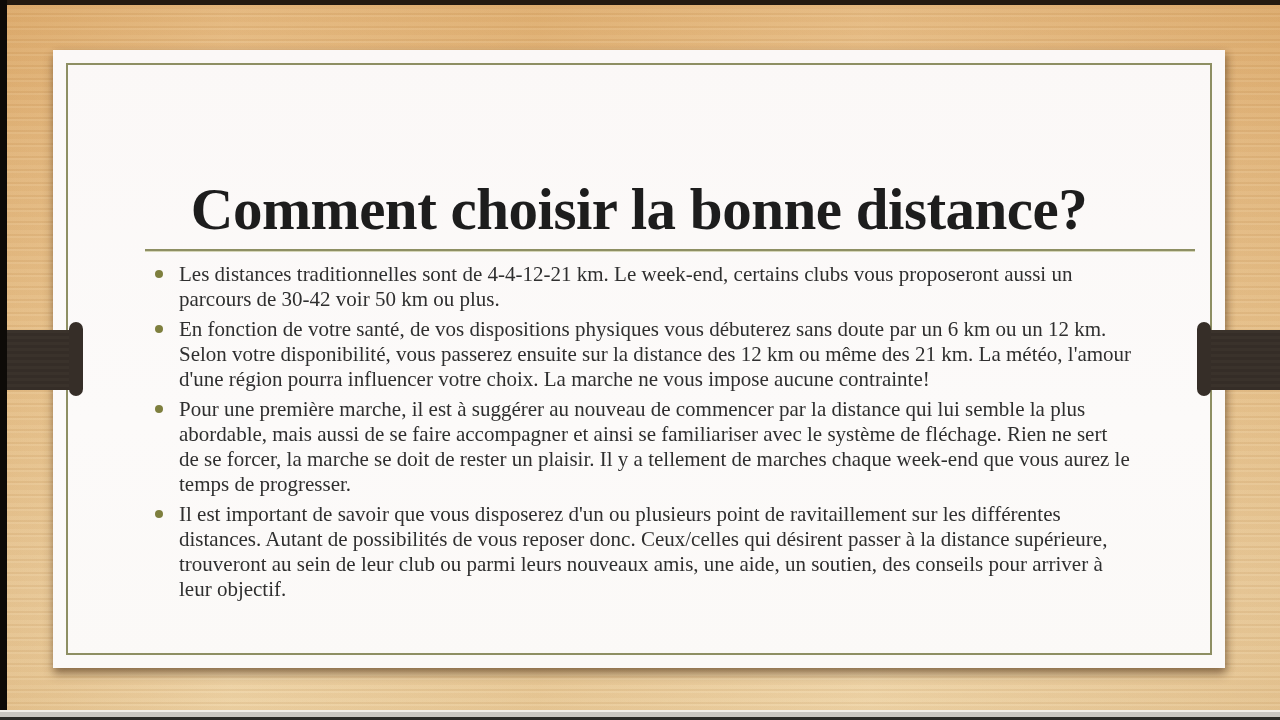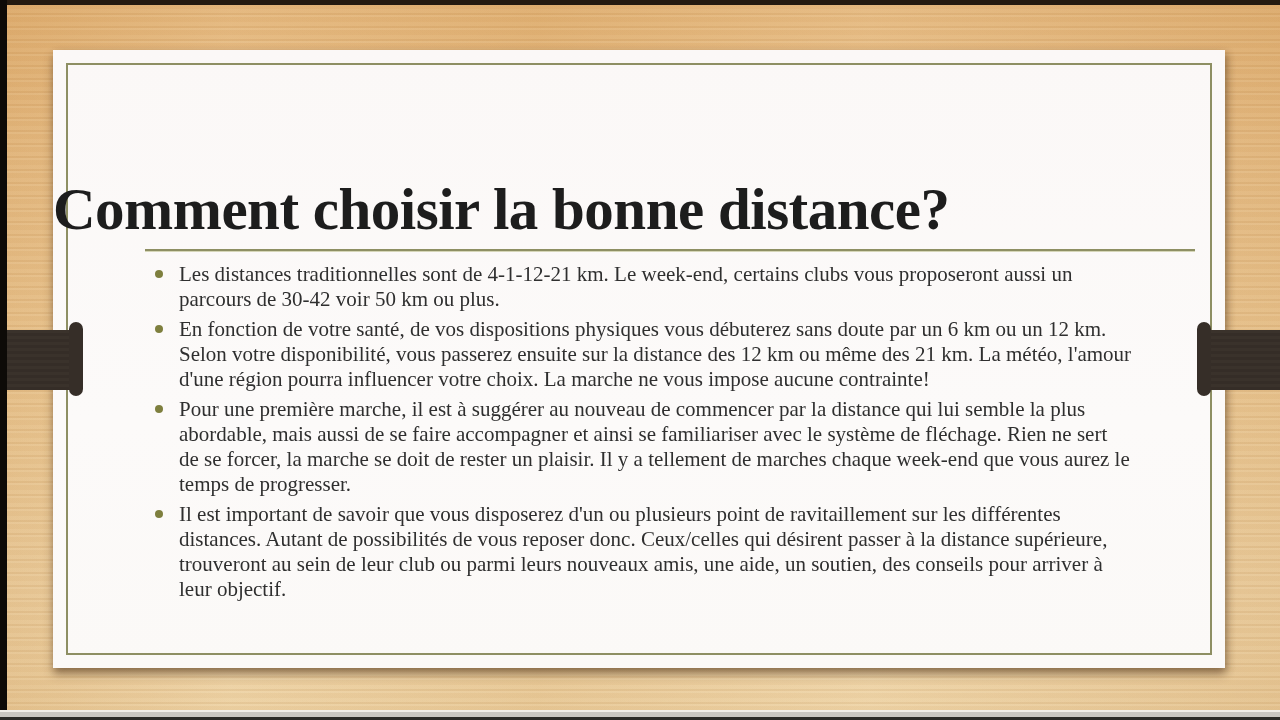--- a/index.html
+++ b/index.html
@@ -30,21 +30,21 @@
   .slide{
     position:absolute;left:53px;top:50px;width:1172px;height:618px;
     background:linear-gradient(180deg,#fbf8f7 0%, #fcfaf9 60%, #fbf9f7 100%);
     box-shadow:0 6px 9px rgba(70,45,20,0.45), 3px 3px 7px rgba(70,45,20,0.25);
   }
   .slide-border{
     position:absolute;inset:13px;border:2px solid #8e8f63;pointer-events:none;
   }
   .slide-title{
     position:absolute;top:86px;left:0;right:0;
-    font-size:59px;line-height:1.12;
+    text-align:center;font-size:59px;line-height:1.12;
     color:#1d1d1d;letter-spacing:-0.5px;white-space:nowrap;
   }
   .title-underline{
     position:absolute;top:199px;left:92px;right:30px;height:0;
     border-top:2px solid #8e8f63;border-bottom:1px solid #d6d6b8;
   }
   .bullet-list{
     position:absolute;left:97px;top:212px;width:982px;
     list-style:none;margin:0;padding:0;
   }
@@ -73,21 +73,21 @@
   <div class="slide">
     <div class="slide-border"></div>
 
     <h1 class="slide-title">Comment choisir la bonne distance?</h1>
 
     <div class="title-underline"></div>
 
     <ul class="bullet-list">
       <li class="bullet-item">
         <span class="bullet-dot"></span>
-        <span>Les distances traditionnelles sont de 4-1-12-21 km. Le week-end, certains clubs vous proposeront aussi un parcours de 30-42 voir 50 km ou plus.</span>
+        <span>Les distances traditionnelles sont de 4-4-12-21 km. Le week-end, certains clubs vous proposeront aussi un parcours de 30-42 voir 50 km ou plus.</span>
       </li>
       <li class="bullet-item">
         <span class="bullet-dot"></span>
         <span>En fonction de votre santé, de vos dispositions physiques vous débuterez sans doute par un 6 km ou un 12 km. Selon votre disponibilité, vous passerez ensuite sur la distance des 12 km ou même des 21 km. La météo, l'amour d'une région pourra influencer votre choix. La marche ne vous impose aucune contrainte!</span>
       </li>
       <li class="bullet-item">
         <span class="bullet-dot"></span>
         <span>Pour une première marche, il est à suggérer au nouveau de commencer par la distance qui lui semble la plus abordable, mais aussi de se faire accompagner et ainsi se familiariser avec le système de fléchage. Rien ne sert de se forcer, la marche se doit de rester un plaisir. Il y a tellement de marches chaque week-end que vous aurez le temps de progresser.</span>
       </li>
       <li class="bullet-item">

